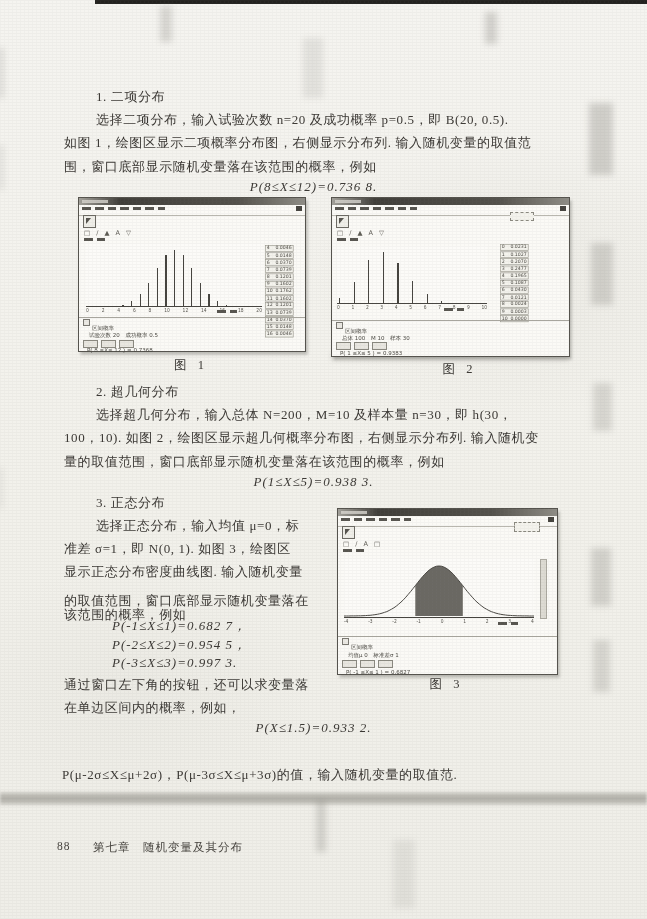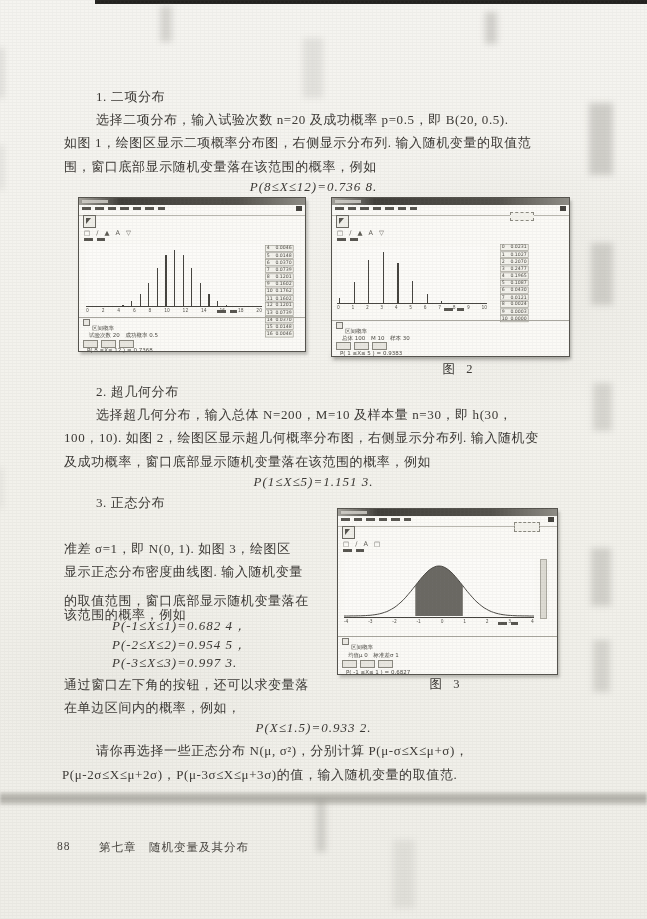--- a/index.html
+++ b/index.html
@@ -185,20 +185,21 @@
             <span>0.0046</span>
           </div>
         </div>
       <div class="sep" style="top:119px"></div>
       <div class="panelrow" style="left:4px;top:121px"><span class="cb"></span><span class="microtext">区间概率</span></div>
       <div class="panelrow" style="left:10px;top:128px"><span class="microtext">试验次数 20　成功概率 0.5</span></div>
       <div class="btnrow" style="left:4px;top:136px"><span></span><span></span><span></span></div>
       <div class="panelrow" style="left:8px;top:143px"><span class="microtext">P( 8 ≤X≤ 12 ) = 0.7368</span></div>
     </div>
   </div>
+  <div class="caption" style="left:78px;top:357px;width:226px">图 1</div>
 
   <div class="win" style="left:331px;top:197px;width:237px;height:158px">
     <div class="inner">
       <div class="titlebar">
           <span class="tb-dash"></span>
         </div>
       <div class="menubar" style="top:7px">
         <span class="dash w9"></span><span class="dash w8"></span><span class="dash w9"></span><span class="dash w8"></span><span class="dash w9"></span><span class="dash w8"></span><span class="dash w7"></span>
         <span class="close-mark"></span>
       </div>
@@ -288,35 +289,35 @@
       <div class="panelrow" style="left:10px;top:131px"><span class="microtext">总体 100　M 10　样本 30</span></div>
       <div class="btnrow" style="left:4px;top:138px"><span></span><span></span><span></span></div>
       <div class="panelrow" style="left:8px;top:146px"><span class="microtext">P( 1 ≤X≤ 5 ) = 0.9383</span></div>
     </div>
   </div>
   <div class="caption" style="left:341px;top:361px;width:237px">图 2</div>
 
   <div class="t" style="left:96px;top:383px">2. 超几何分布</div>
   <div class="t" style="left:96px;top:406px">选择超几何分布，输入总体 N=200，M=10 及样本量 n=30，即 h(30，</div>
   <div class="t" style="left:64px;top:429px">100，10). 如图 2，绘图区显示超几何概率分布图，右侧显示分布列. 输入随机变</div>
-  <div class="t" style="left:64px;top:453px">及成功概率，窗口底部显示随机变量落在该范围的概率，例如</div>
-  <div class="t center math" style="left:64px;top:473px;width:499px">P(1≤X≤5)=1.151 3.</div>
+  <div class="t" style="left:64px;top:453px">量的取值范围，窗口底部显示随机变量落在该范围的概率，例如</div>
+  <div class="t center math" style="left:64px;top:473px;width:499px">P(1≤X≤5)=0.938 3.</div>
 
   <div class="t" style="left:96px;top:494px">3. 正态分布</div>
+  <div class="t" style="left:96px;top:517px">选择正态分布，输入均值 μ=0，标</div>
   <div class="t" style="left:64px;top:540px">准差 σ=1，即 N(0, 1). 如图 3，绘图区</div>
   <div class="t" style="left:64px;top:563px">显示正态分布密度曲线图. 输入随机变量</div>
   <div class="t" style="left:64px;top:592px">的取值范围，窗口底部显示随机变量落在</div>
   <div class="t" style="left:64px;top:606px">该范围的概率，例如</div>
-  <div class="t math" style="left:112px;top:617px">P(-1≤X≤1)=0.682 4，</div>
+  <div class="t math" style="left:112px;top:617px">P(-1≤X≤1)=0.682 7，</div>
   <div class="t math" style="left:112px;top:636px">P(-2≤X≤2)=0.954 5，</div>
   <div class="t math" style="left:112px;top:654px">P(-3≤X≤3)=0.997 3.</div>
   <div class="t" style="left:64px;top:699px">在单边区间内的概率，例如，</div>
   <div class="t" style="left:64px;top:676px">通过窗口左下角的按钮，还可以求变量落</div>
   <div class="t center math" style="left:64px;top:719px;width:499px">P(X≤1.5)=0.933 2.</div>
-  <div class="t" style="left:96px;top:742px">请你再选择一些正态分布 N(μ, σ²)，分别计算 P(μ-σ≤X≤μ+σ)，</div>
   <div class="t" style="left:62px;top:766px">P(μ-2σ≤X≤μ+2σ)，P(μ-3σ≤X≤μ+3σ)的值，输入随机变量的取值范.</div>
 
   <div class="win" style="left:337px;top:508px;width:219px;height:165px">
     <div class="inner">
       <div class="titlebar">
           <span class="tb-dash"></span>
         </div>
       <div class="menubar" style="top:7px">
         <span class="dash w9"></span><span class="dash w8"></span><span class="dash w9"></span><span class="dash w8"></span><span class="dash w9"></span><span class="dash w7"></span>
         <span class="close-mark"></span>
@@ -349,16 +350,16 @@
       <div class="sep" style="top:127px"></div>
       <div class="panelrow" style="left:4px;top:129px"><span class="cb"></span><span class="microtext">区间概率</span></div>
       <div class="panelrow" style="left:10px;top:137px"><span class="microtext">均值μ 0　标准差σ 1</span></div>
       <div class="btnrow" style="left:4px;top:145px"><span></span><span></span><span></span></div>
       <div class="panelrow" style="left:8px;top:154px"><span class="microtext">P( -1 ≤X≤ 1 ) = 0.6827</span></div>
     </div>
   </div>
   <div class="caption" style="left:337px;top:676px;width:219px">图 3</div>
 
   <div class="footer" style="left:57px;top:840px">88</div>
-  <div class="footer" style="left:99px;top:840px">第七章　随机变量及其分布</div>
+  <div class="footer" style="left:93px;top:840px">第七章　随机变量及其分布</div>
 
   <div class="grain"></div>
 </div>
 
 </body></html>

